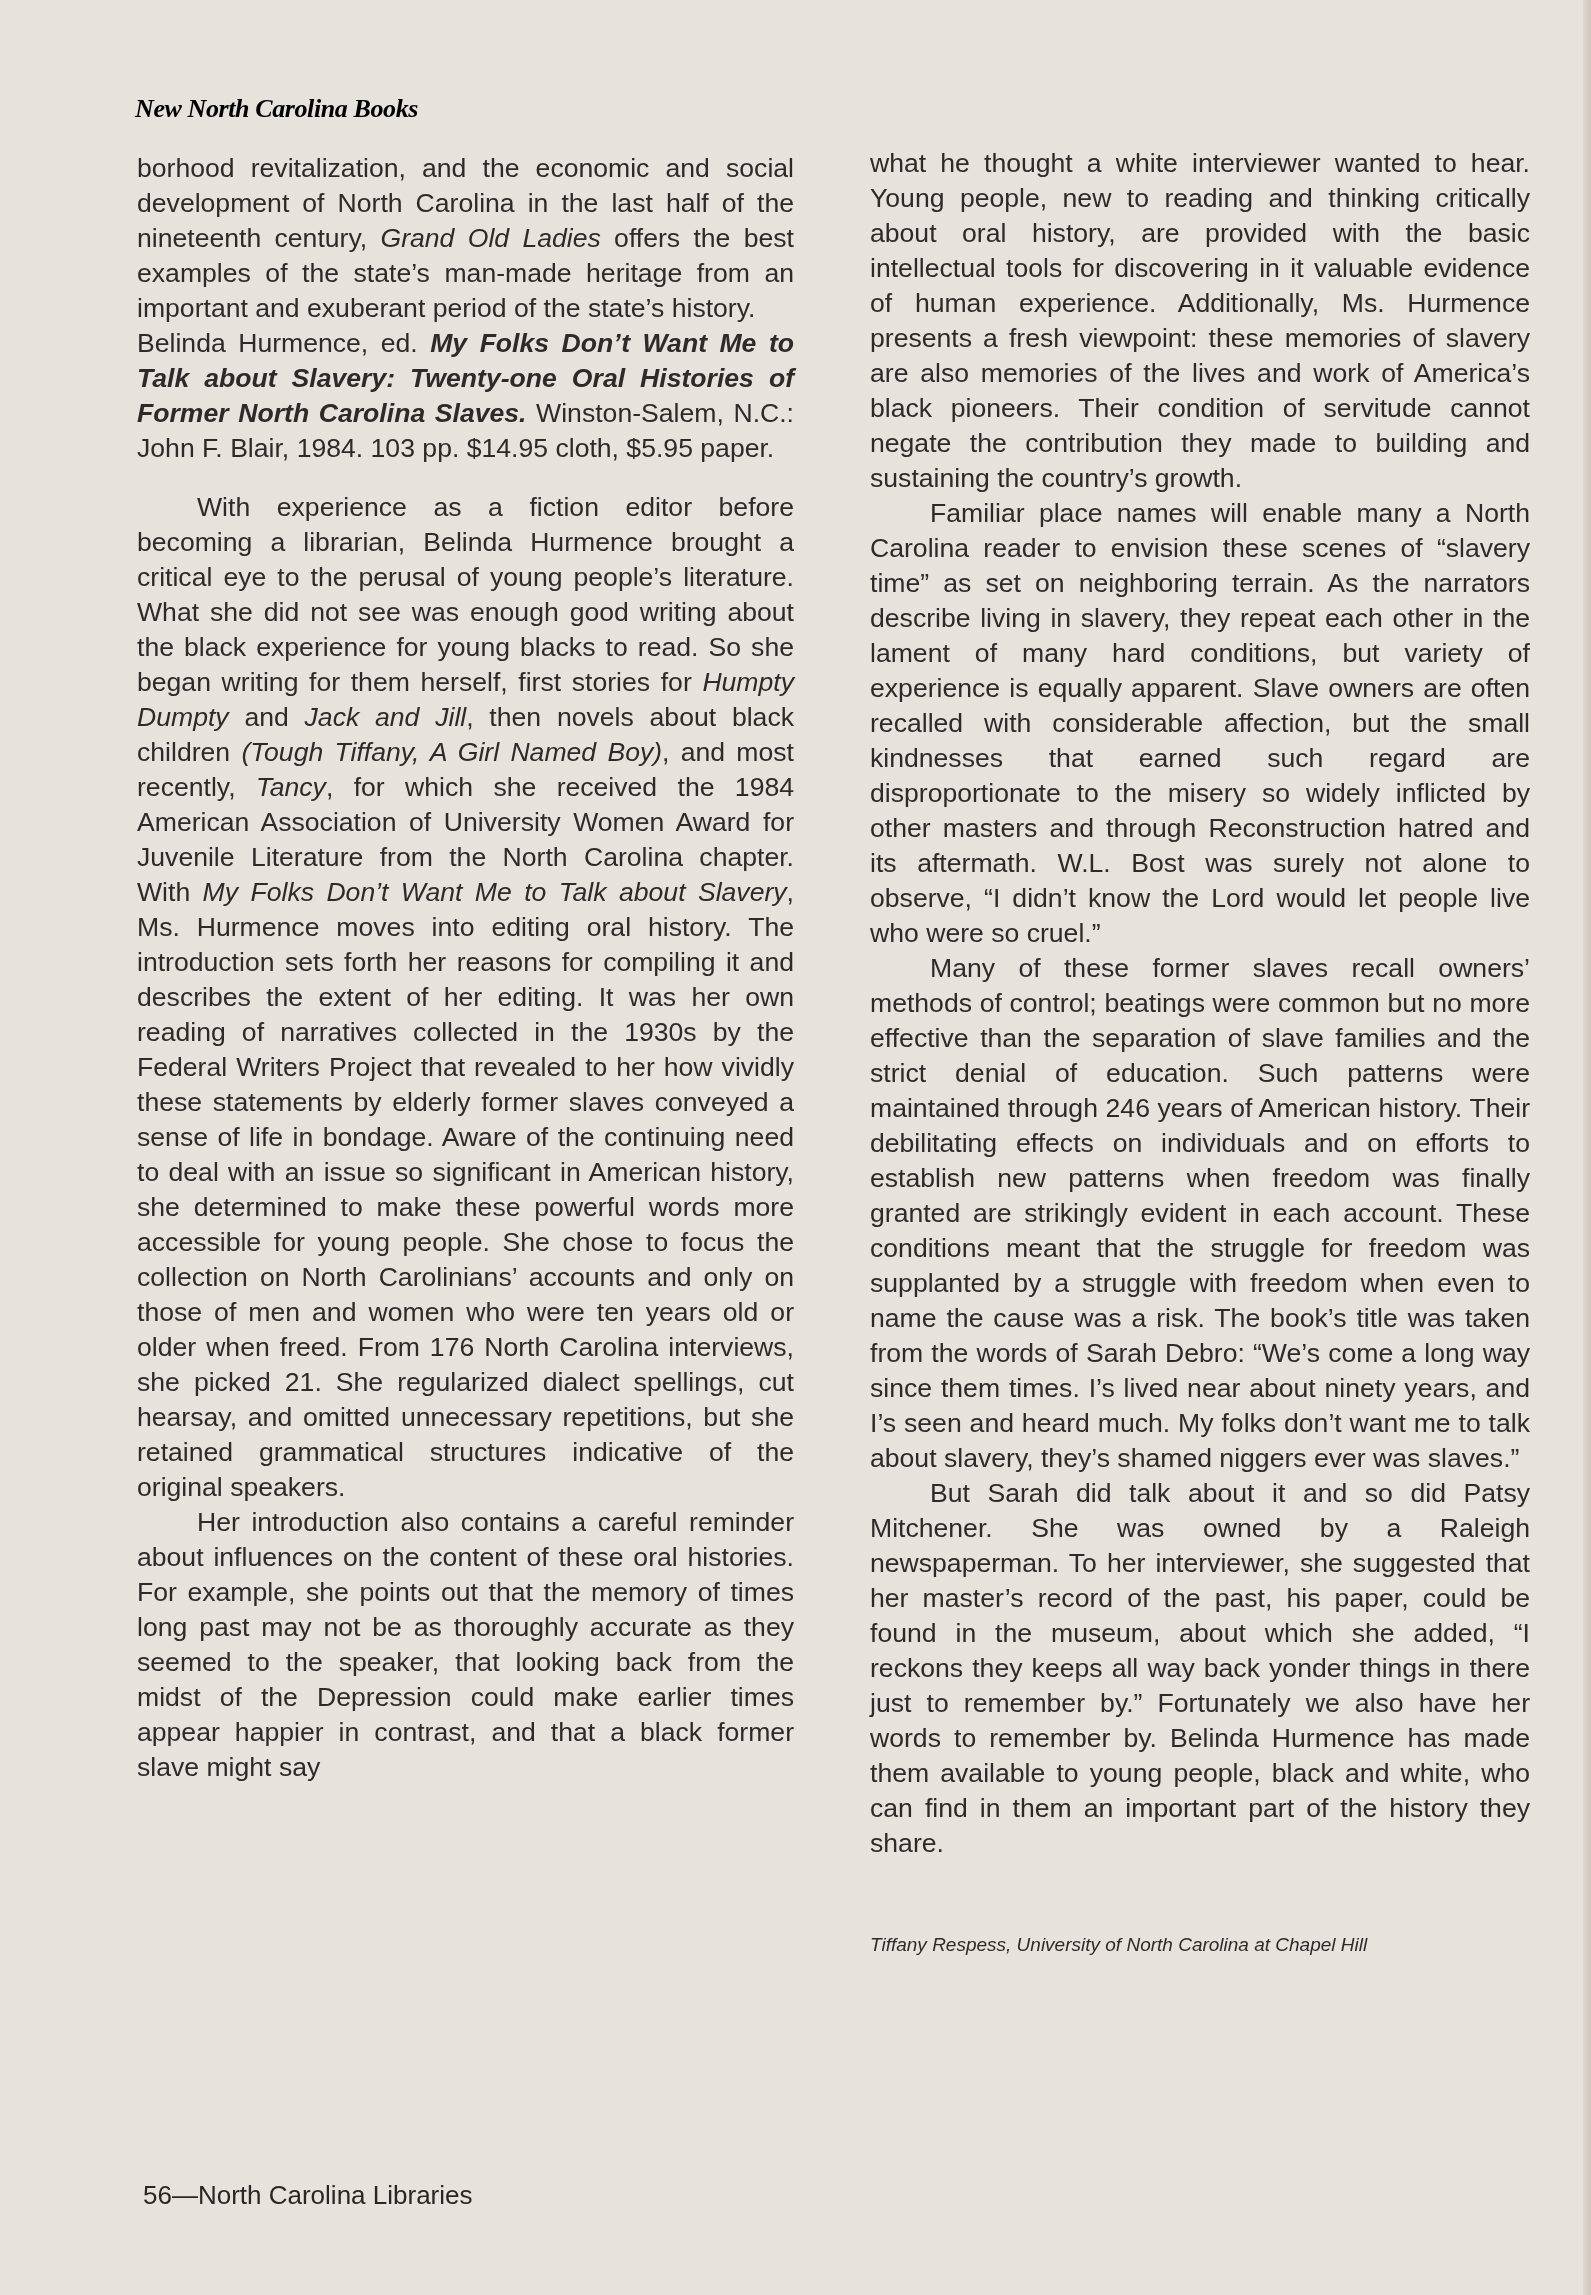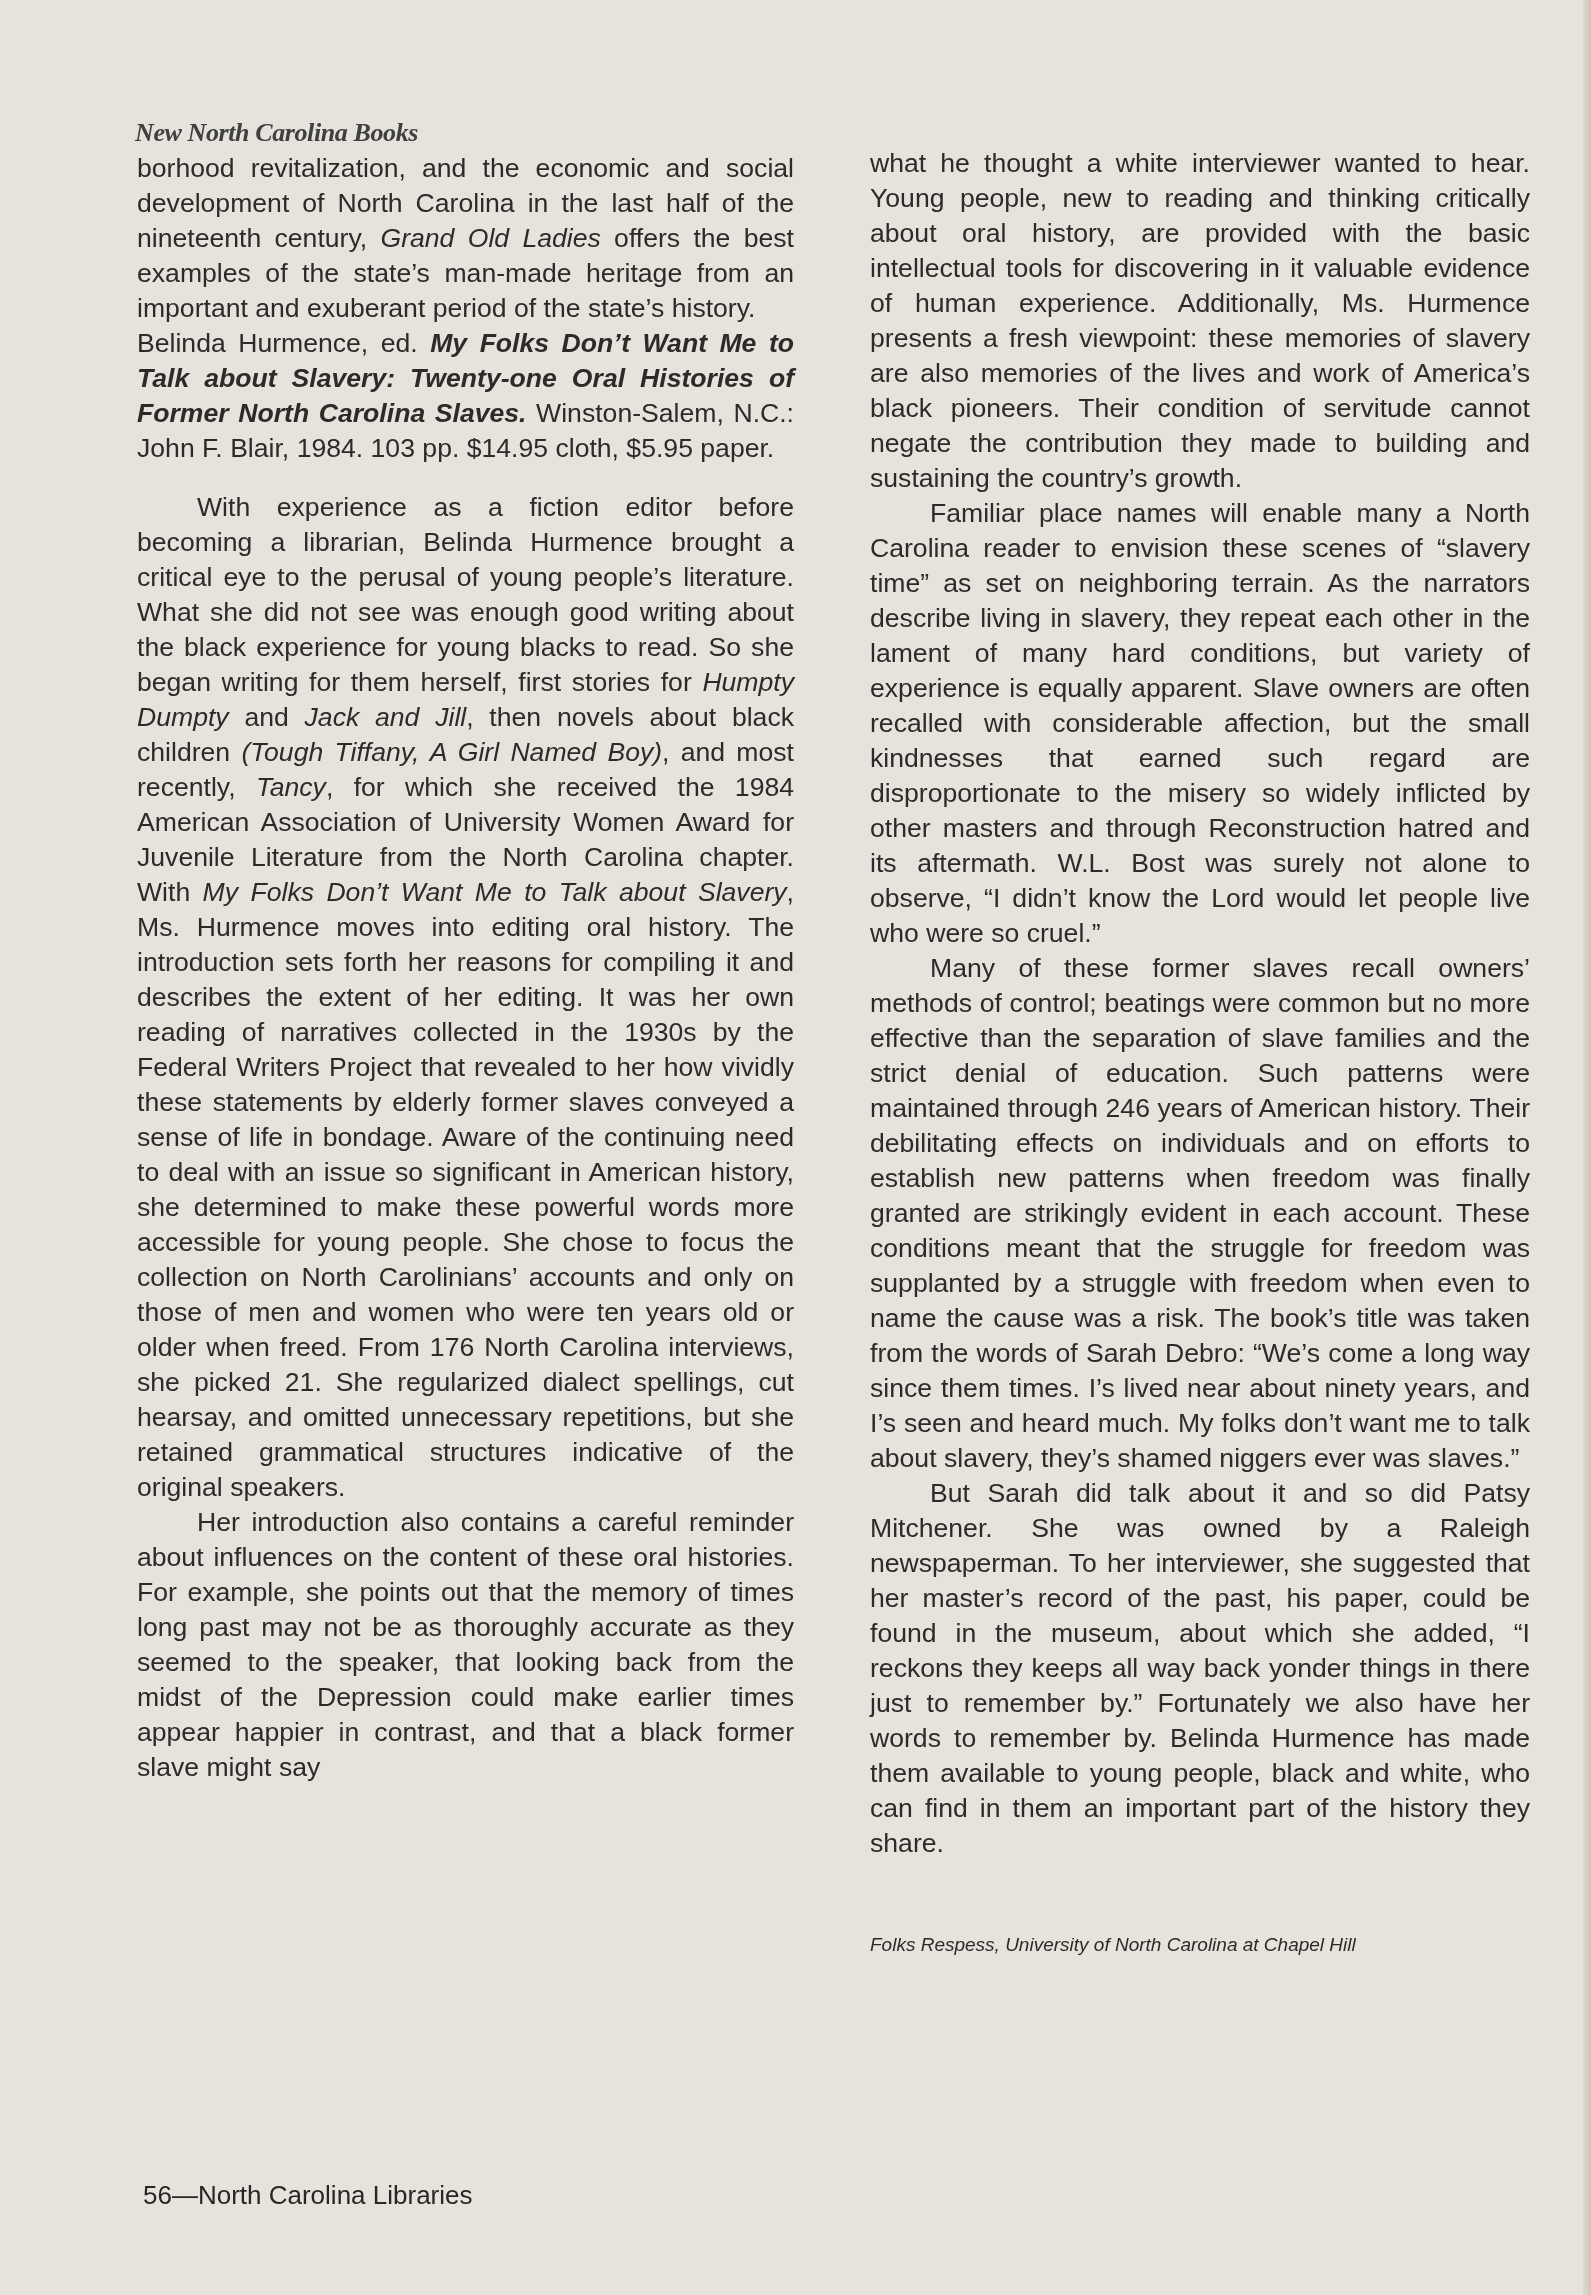--- a/index.html
+++ b/index.html
@@ -14,22 +14,21 @@
   }
   .page-edge {
     position: absolute; top: 0; right: 0; width: 8px; height: 2295px;
     background: linear-gradient(to right, #ddd8d0, #cfc6b8);
   }
   .running-head {
     position: absolute; left: 135px; top: 94px;
     font-family: "Liberation Serif", serif;
     font-style: italic; font-weight: bold;
     font-size: 26px; letter-spacing: -0.4px;
-    color: #404040;
-    margin-top: 24px;
+    color: #000000;
   }
   .col {
     position: absolute; top: 151px; width: 657px;
     font-family: Liberation Sans, sans-serif;
     font-size: 26.6px; line-height: 35px;
     text-align: justify; hyphens: manual;
   }
   .col-left { left: 137px; }
   .col-right { left: 870px; width: 660px; top: 146px; }
   .col p { margin: 0; }
@@ -65,17 +64,17 @@
   <p class="indent"><span>With experience as a fiction editor before becoming a librarian, Belinda Hurmence brought a critical eye to the perusal of young people’s literature. What she did not see was enough good writing about the black experience for young blacks to read. So she began writing for them herself, first stories for </span><em>Humpty Dumpty</em><span> and </span><em>Jack and Jill</em><span>, then novels about black children </span><em>(Tough Tiffany, A Girl Named Boy)</em><span>, and most recently, </span><em>Tancy</em><span>, for which she received the 1984 American Association of University Women Award for Juvenile Literature from the North Carolina chapter. With </span><em>My Folks Don’t Want Me to Talk about Slavery</em><span>, Ms. Hurmence moves into editing oral history. The introduction sets forth her reasons for compiling it and describes the extent of her editing. It was her own reading of narratives collected in the 1930s by the Federal Writers Project that revealed to her how vividly these statements by elderly former slaves conveyed a sense of life in bondage. Aware of the continuing need to deal with an issue so significant in American history, she determined to make these powerful words more accessible for young people. She chose to focus the collection on North Carolinians’ accounts and only on those of men and women who were ten years old or older when freed. From 176 North Carolina interviews, she picked 21. She regularized dialect spellings, cut hearsay, and omitted unnecessary repetitions, but she retained grammatical structures indicative of the original speakers.</span></p>
 
   <p class="indent">Her introduction also contains a careful reminder about influences on the content of these oral histories. For example, she points out that the memory of times long past may not be as thoroughly accurate as they seemed to the speaker, that looking back from the midst of the Depression could make earlier times appear happier in contrast, and that a black former slave might say</p>
 </div>
 
 <div class="col col-right">
   <p>what he thought a white interviewer wanted to hear. Young people, new to reading and thinking critically about oral history, are provided with the basic intellectual tools for discovering in it valuable evidence of human experience. Additionally, Ms. Hurmence presents a fresh viewpoint: these memories of slavery are also memories of the lives and work of America’s black pioneers. Their condition of servitude cannot negate the contribution they made to building and sustaining the country’s growth.</p>
   <p class="indent">Familiar place names will enable many a North Carolina reader to envision these scenes of “slavery time” as set on neighboring terrain. As the narrators describe living in slavery, they repeat each other in the lament of many hard conditions, but variety of experience is equally apparent. Slave owners are often recalled with considerable affection, but the small kindnesses that earned such regard are disproportionate to the misery so widely inflicted by other masters and through Reconstruction hatred and its aftermath. W.L. Bost was surely not alone to observe, “I didn’t know the Lord would let people live who were so cruel.”</p>
   <p class="indent">Many of these former slaves recall owners’ methods of control; beatings were common but no more effective than the separation of slave families and the strict denial of education. Such patterns were maintained through 246 years of American history. Their debilitating effects on individuals and on efforts to establish new patterns when freedom was finally granted are strikingly evident in each account. These conditions meant that the struggle for freedom was supplanted by a struggle with freedom when even to name the cause was a risk. The book’s title was taken from the words of Sarah Debro: “We’s come a long way since them times. I’s lived near about ninety years, and I’s seen and heard much. My folks don’t want me to talk about slavery, they’s shamed niggers ever was slaves.”</p>
   <p class="indent">But Sarah did talk about it and so did Patsy Mitchener. She was owned by a Raleigh newspaperman. To her interviewer, she suggested that her master’s record of the past, his paper, could be found in the museum, about which she added, “I reckons they keeps all way back yonder things in there just to remember by.” Fortunately we also have her words to remember by. Belinda Hurmence has made them available to young people, black and white, who can find in them an important part of the history they share.</p>
-  <p class="byline byline-right">Folks Respess, University of North Carolina at Chapel Hill</p>
+  <p class="byline byline-right">Tiffany Respess, University of North Carolina at Chapel Hill</p>
 </div>
 
 <div class="folio">56—North Carolina Libraries</div>
 
 
 </body></html>

